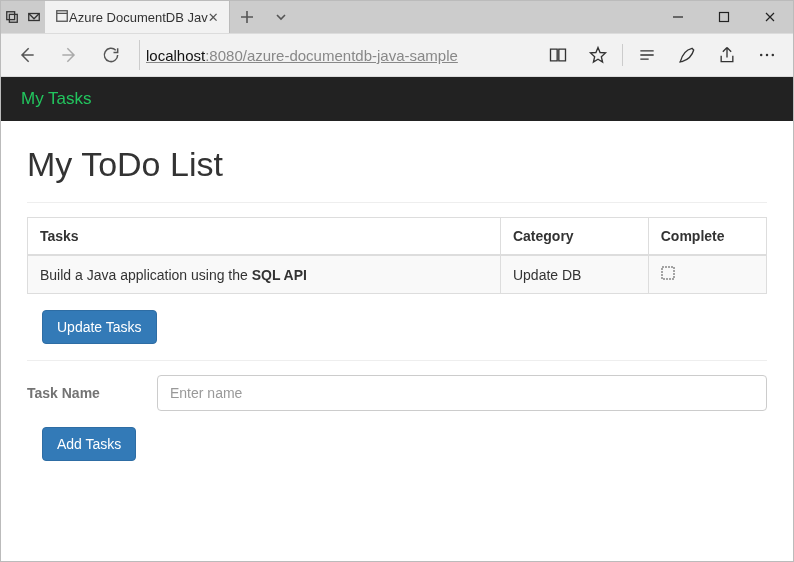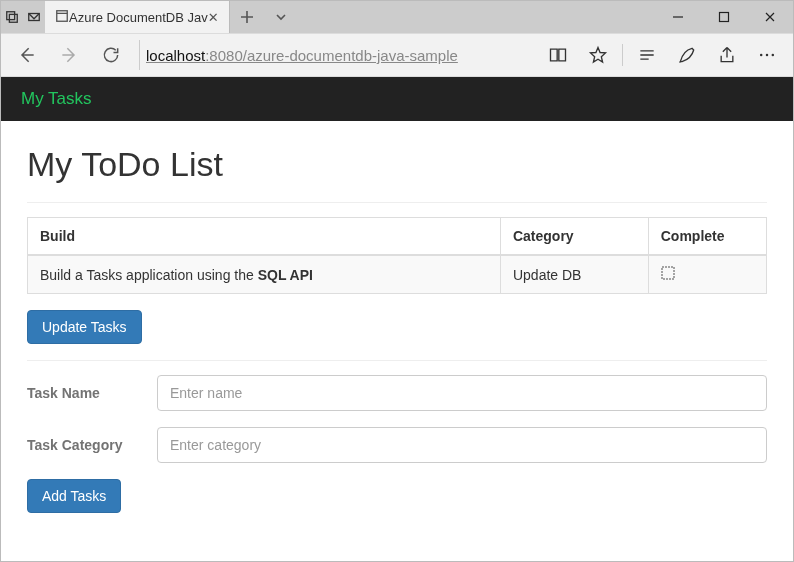--- a/index.html
+++ b/index.html
@@ -80,21 +80,21 @@
   .col-cat  { width:20%; }
   .col-comp { width:16%; }
 
   .checkbox-cell svg { width:14px; height:14px; stroke:#888; stroke-width:1.5; fill:none; }
 
   .btn {
     display:inline-block; background:#337ab7; color:#fff;
     border:1px solid #2e6da4; border-radius:4px;
     padding:8px 14px; font-size:14px; cursor:pointer;
   }
-  .btn-row { margin:16px 0; }
+  .btn-row { margin:16px 15px; }
 
   .form-row { display:flex; align-items:center; margin-bottom:16px; }
   .form-label { width:130px; font-weight:700; font-size:14px; color:#737373; padding-right:10px; line-height:1.3; }
   .form-input {
     flex:1; height:36px; border:1px solid #ccc; border-radius:4px;
     padding:0 12px; font-size:14px; color:#555;
   }
   .form-input::placeholder { color:#999; }
 </style>
 </head>
@@ -217,29 +217,29 @@
   <div class="navbar">
     <span>My Tasks</span>
   </div>
   <div class="container">
     <h1>My ToDo List</h1>
     <hr class="thin">
 
     <table>
       <thead>
         <tr>
-          <th class="col-name">Build</th>
+          <th class="col-name">Tasks</th>
           <th class="col-cat">Category</th>
           <th class="col-comp">Complete</th>
         </tr>
       </thead>
       <tbody>
         <tr>
           <td>
-            <span>Build a Tasks application using the </span><b>SQL API</b>
+            <span>Build a Java application using the </span><b>SQL API</b>
           </td>
           <td>Update DB</td>
           <td class="checkbox-cell">
             <span>
               <svg viewBox="0 0 14 14">
                   <rect x="1" y="1" width="12" height="12" stroke-dasharray="2 1"></rect>
                 </svg>
             </span>
           </td>
         </tr>
@@ -249,21 +249,17 @@
     <div class="btn-row">
       <button class="btn">Update Tasks</button>
     </div>
 
     <hr class="thin">
 
     <div class="form-row">
       <div class="form-label">Task Name</div>
       <input class="form-input" placeholder="Enter name" style="">
     </div>
-    <div class="form-row">
-      <div class="form-label">Task Category</div>
-      <input class="form-input" placeholder="Enter category" style="">
-    </div>
     <div class="btn-row" style="margin-top:4px">
       <button class="btn">Add Tasks</button>
     </div>
   </div>
 </div>
 
 </body></html>

